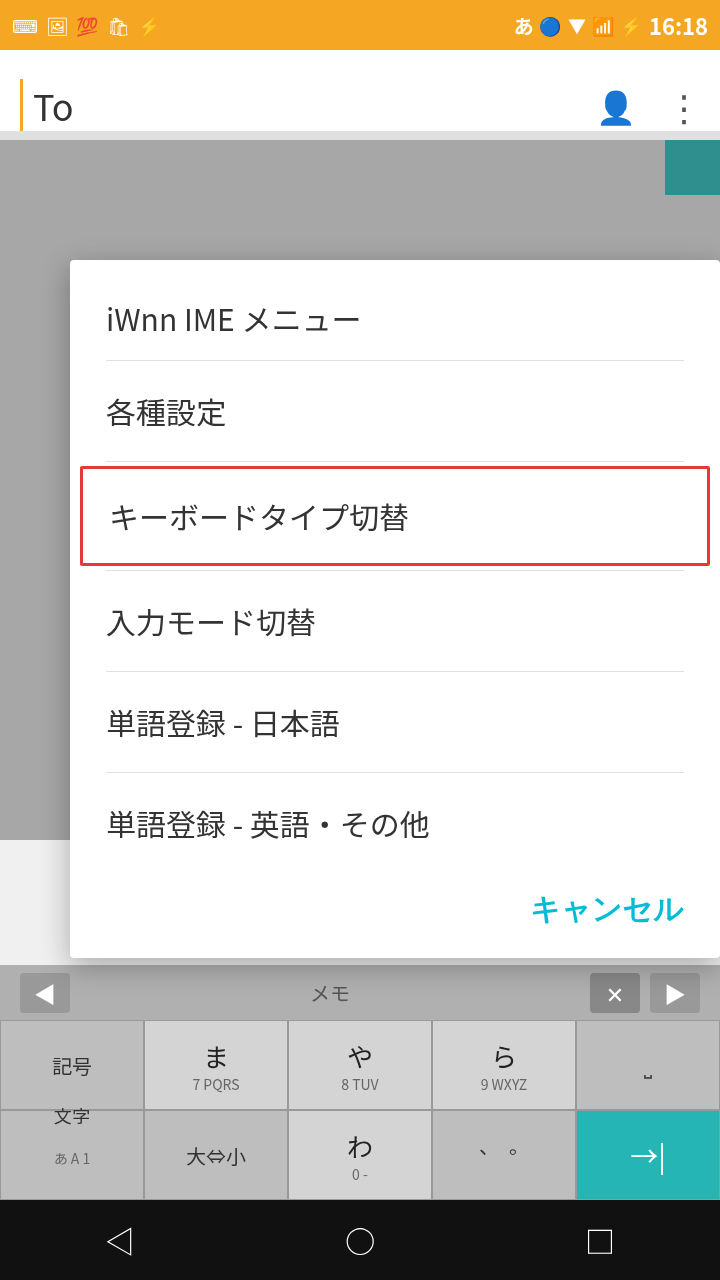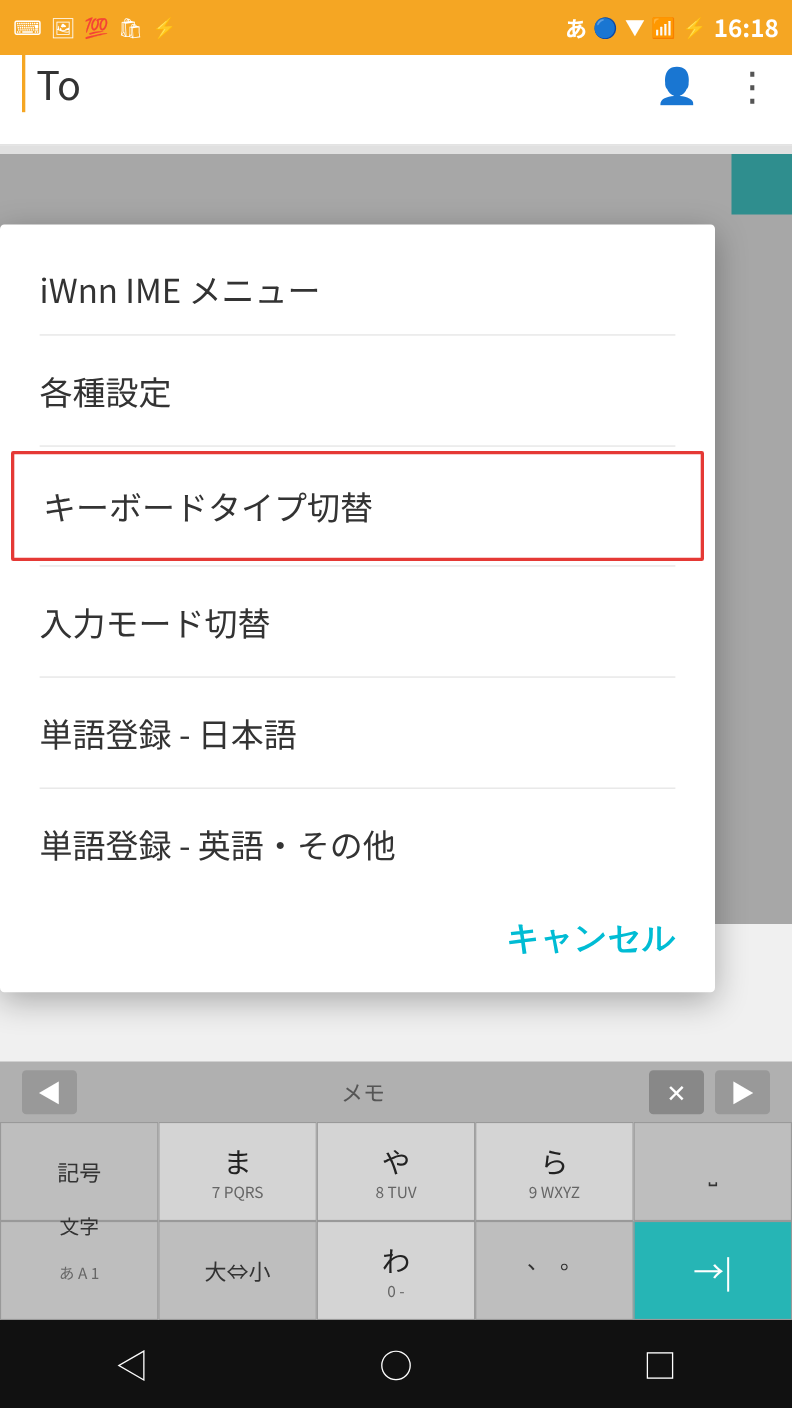--- a/index.html
+++ b/index.html
@@ -43,21 +43,21 @@
       font-size: 22px;
       font-weight: bold;
     }
 
     
     .app-bar {
       width: 720px;
       height: 82px;
       background: white;
       display: flex;
-      align-items: flex-start;
+      align-items: flex-end;
       padding: 0 20px;
       border-bottom: 1px solid #e0e0e0;
       position: relative;
     }
     .app-bar-to {
       font-size: 36px;
       color: #333;
       border-left: 3px solid #f5a623;
       padding-left: 10px;
       flex: 1;
@@ -75,22 +75,22 @@
     
     .dialog-overlay {
       position: absolute;
       top: 140px;
       left: 0;
       width: 720px;
       height: 700px;
       background: rgba(0,0,0,0.3);
       display: flex;
       align-items: flex-start;
-      justify-content: flex-start;
-      padding-top: 64px;
+      justify-content: flex-end;
+      padding-top: 120px;
       z-index: 50;
     }
 
     .dialog {
       background: white;
       width: 650px;
       border-radius: 4px;
       padding: 0;
       overflow: hidden;
       box-shadow: 0 8px 30px rgba(0,0,0,0.3);

